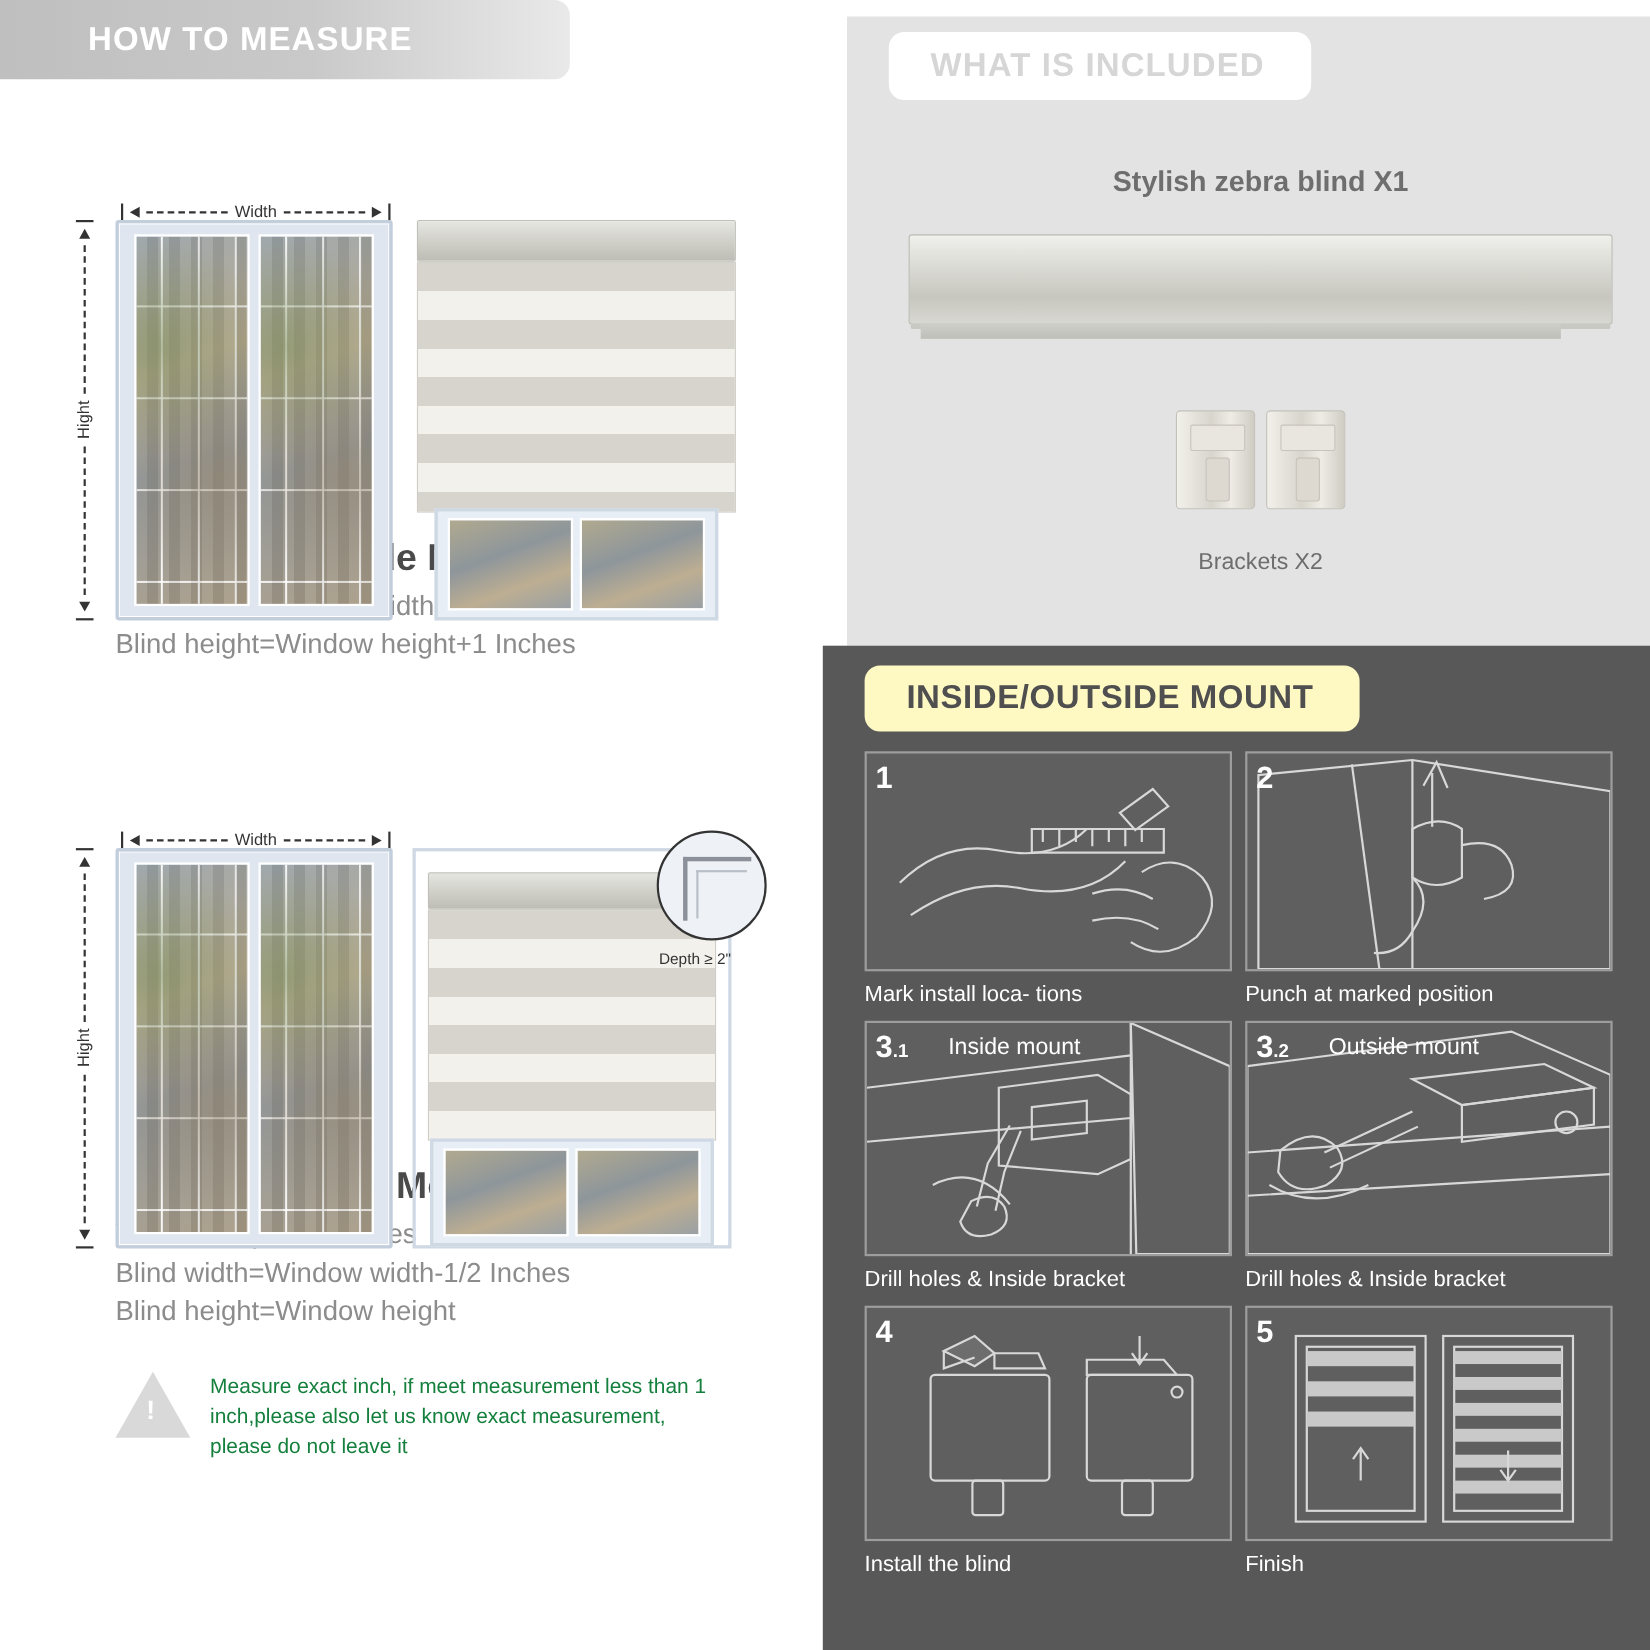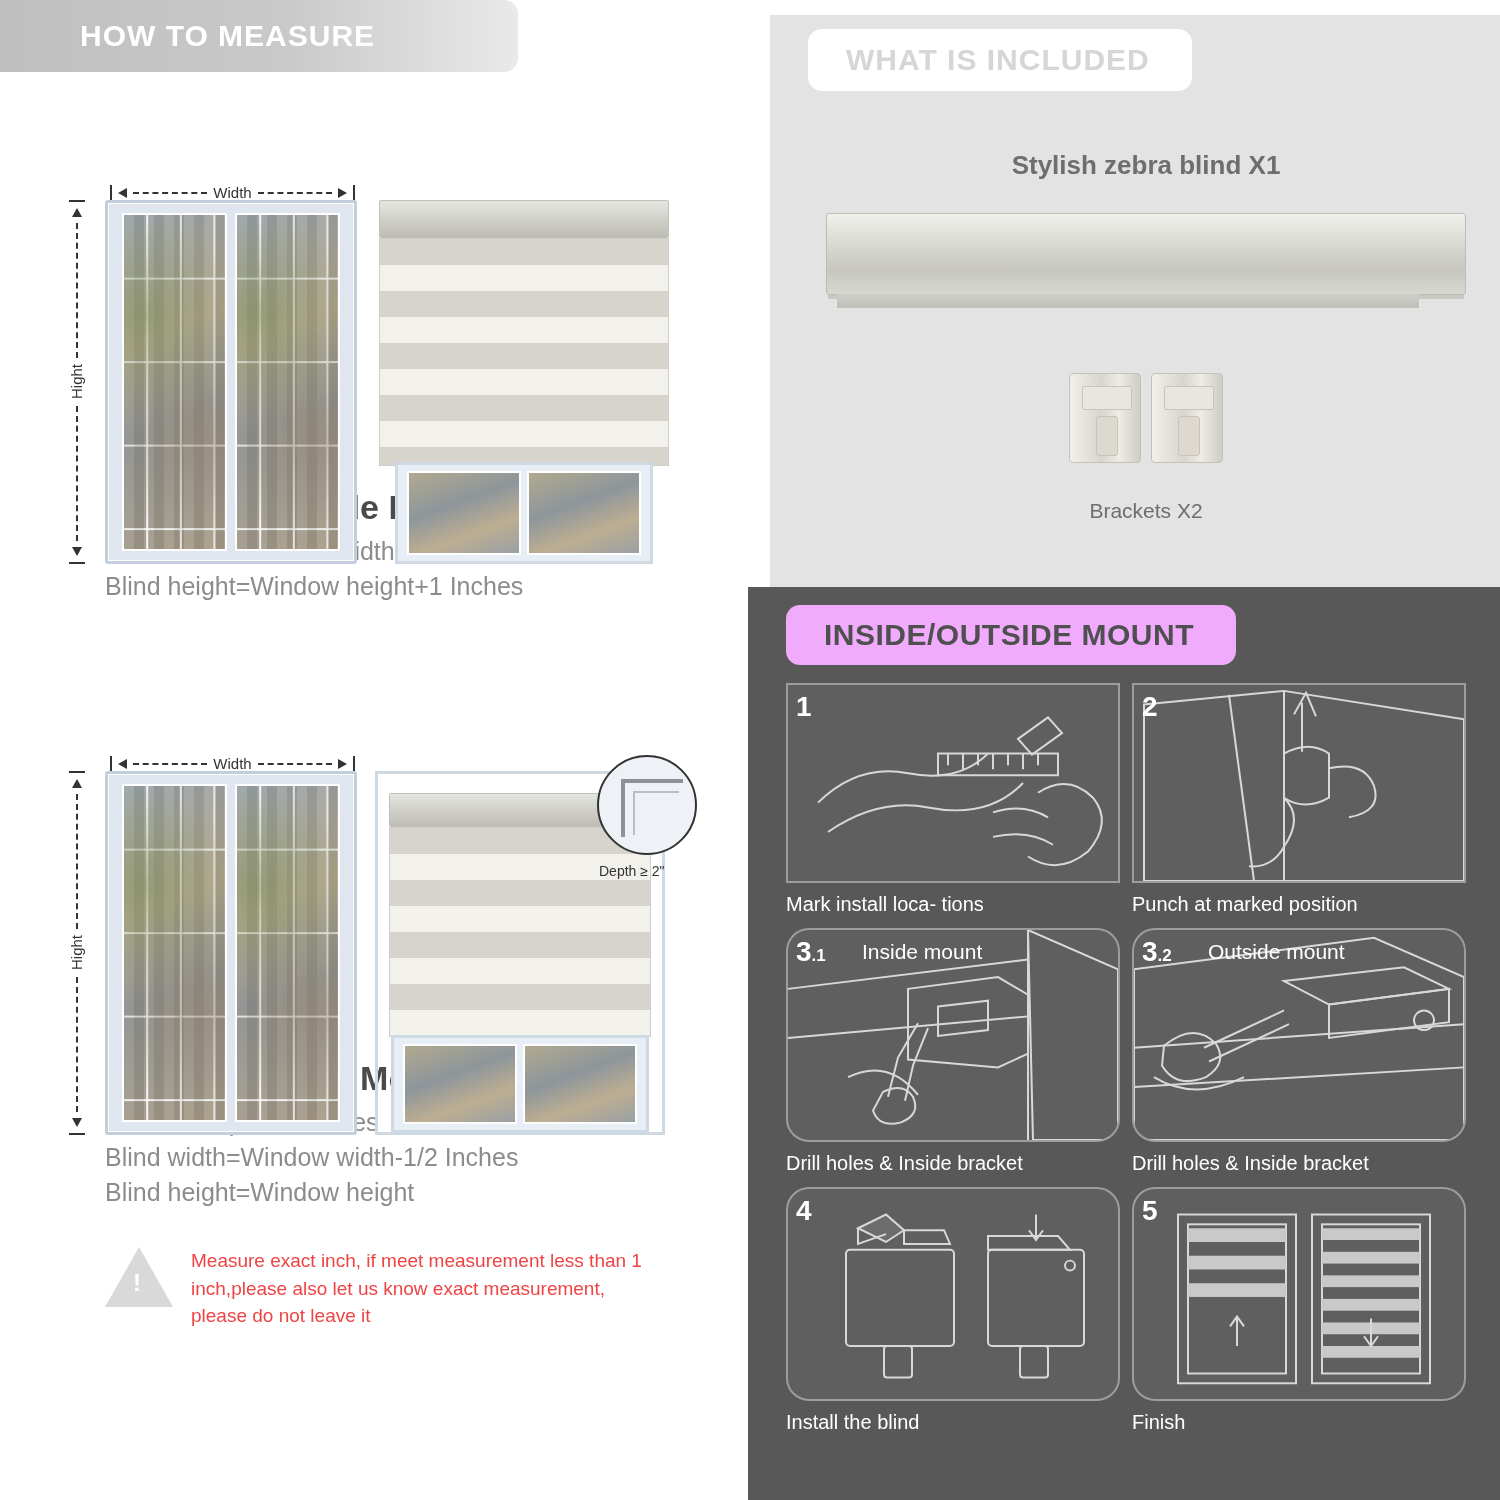--- a/index.html
+++ b/index.html
@@ -118,21 +118,21 @@
     display: flex; gap: 18px; margin: 40px 0 0 105px; align-items: flex-start; width: 560px;
   }
   .warn-tri {
     width: 0; height: 0; position: relative; flex: none;
     border-left: 34px solid transparent; border-right: 34px solid transparent;
     border-bottom: 60px solid #d9d9d9;
   }
   .warn-tri span {
     position: absolute; left: -6px; top: 22px; color: #ffffff; font-size: 24px; font-weight: bold;
   }
-  .warn-text { font-size: 19px; color: #ef4444; line-height: 1.45; }
+  .warn-text { font-size: 19px; color: #15803d; line-height: 1.45; }
 
   
   .right-col { position: absolute; left: 748px; top: 15px; width: 872px; height: 1500px; padding-left: 22px; }
 
   .included {
     position: relative; background: #e3e3e3; height: 572px; width: 752px;
   }
   .tab {
     position: absolute; left: 38px; top: 14px;
     background: #ffffff; border-radius: 14px; padding: 14px 42px 14px 38px;
@@ -184,40 +184,40 @@
     background: linear-gradient(to right,#f2f2f2,#d3d3d3);
     border: 1px solid #cacaca;
   }
 
   .mount {
     position: absolute; top: 572px; left: 0; width: 752px; height: 928px;
     background: #585858;
   }
   .tab-dark {
     position: absolute; left: 38px; top: 18px;
-    background: #f0abfc; border-radius: 14px; padding: 13px 42px 13px 38px;
+    background: #fef9c3; border-radius: 14px; padding: 13px 42px 13px 38px;
     font-size: 30px; font-weight: bold; color: #4f4f4f; letter-spacing: .5px;
   }
   .steps {
     position: absolute; top: 96px; left: 38px; width: 680px;
     display: grid; grid-template-columns: 334px 334px; gap: 12px 12px;
   }
   .step { position: relative; }
   .step-art {
     height: 200px; border: 2px solid #9d9d9d; background: #5f5f5f; position: relative; overflow: hidden;
   }
   .step-num {
     position: absolute; left: 8px; top: 6px; color: #ffffff; font-size: 28px; font-weight: bold; z-index: 3;
   }
   .step-num small { font-size: 17px; }
   .step-inline {
     position: absolute; left: 58px; top: 10px; color: #ffffff; font-size: 21px; z-index: 3; margin-left: 16px;
   }
   .step-cap { color: #ffffff; font-size: 20px; margin-top: 10px; }
-  .step.tall .step-art { height: 214px; border-radius: 23px; }
+  .step.tall .step-art { height: 214px; }
 
   .sketch { position: absolute; inset: 0; }
   .sketch svg { width: 100%; height: 100%; display: block; }
   .sk { fill: none; stroke: #d8d8d8; stroke-width: 2; }
   .skf { fill: #6d6d6d; stroke: #d8d8d8; stroke-width: 2; }
 
   .depthnote {
     position: absolute; font-size: 14px; color: #333;
   }
 </style>

